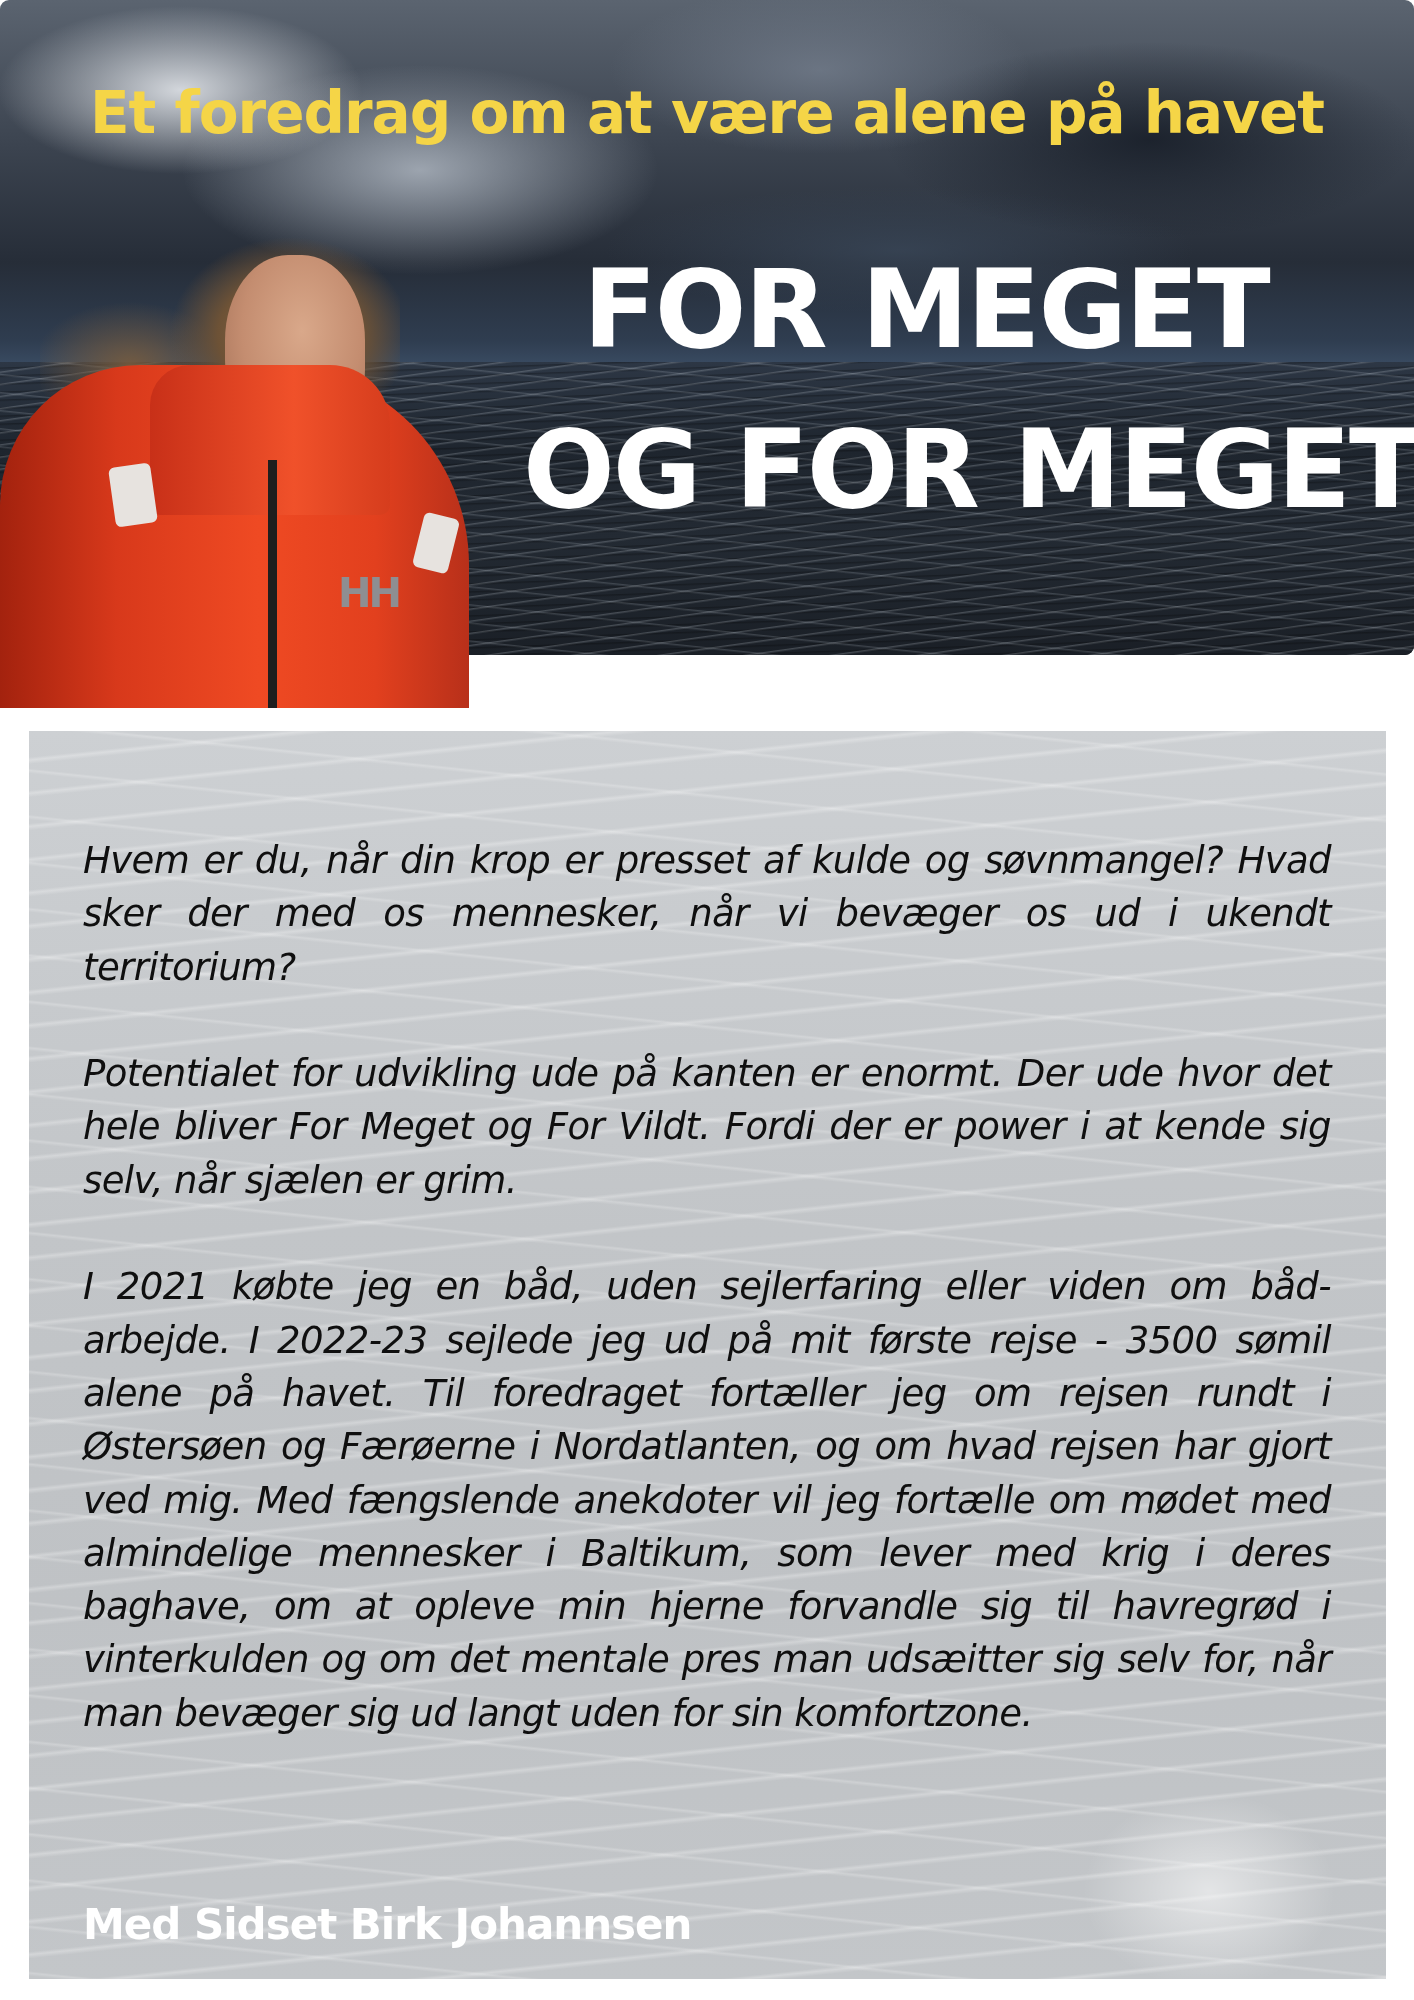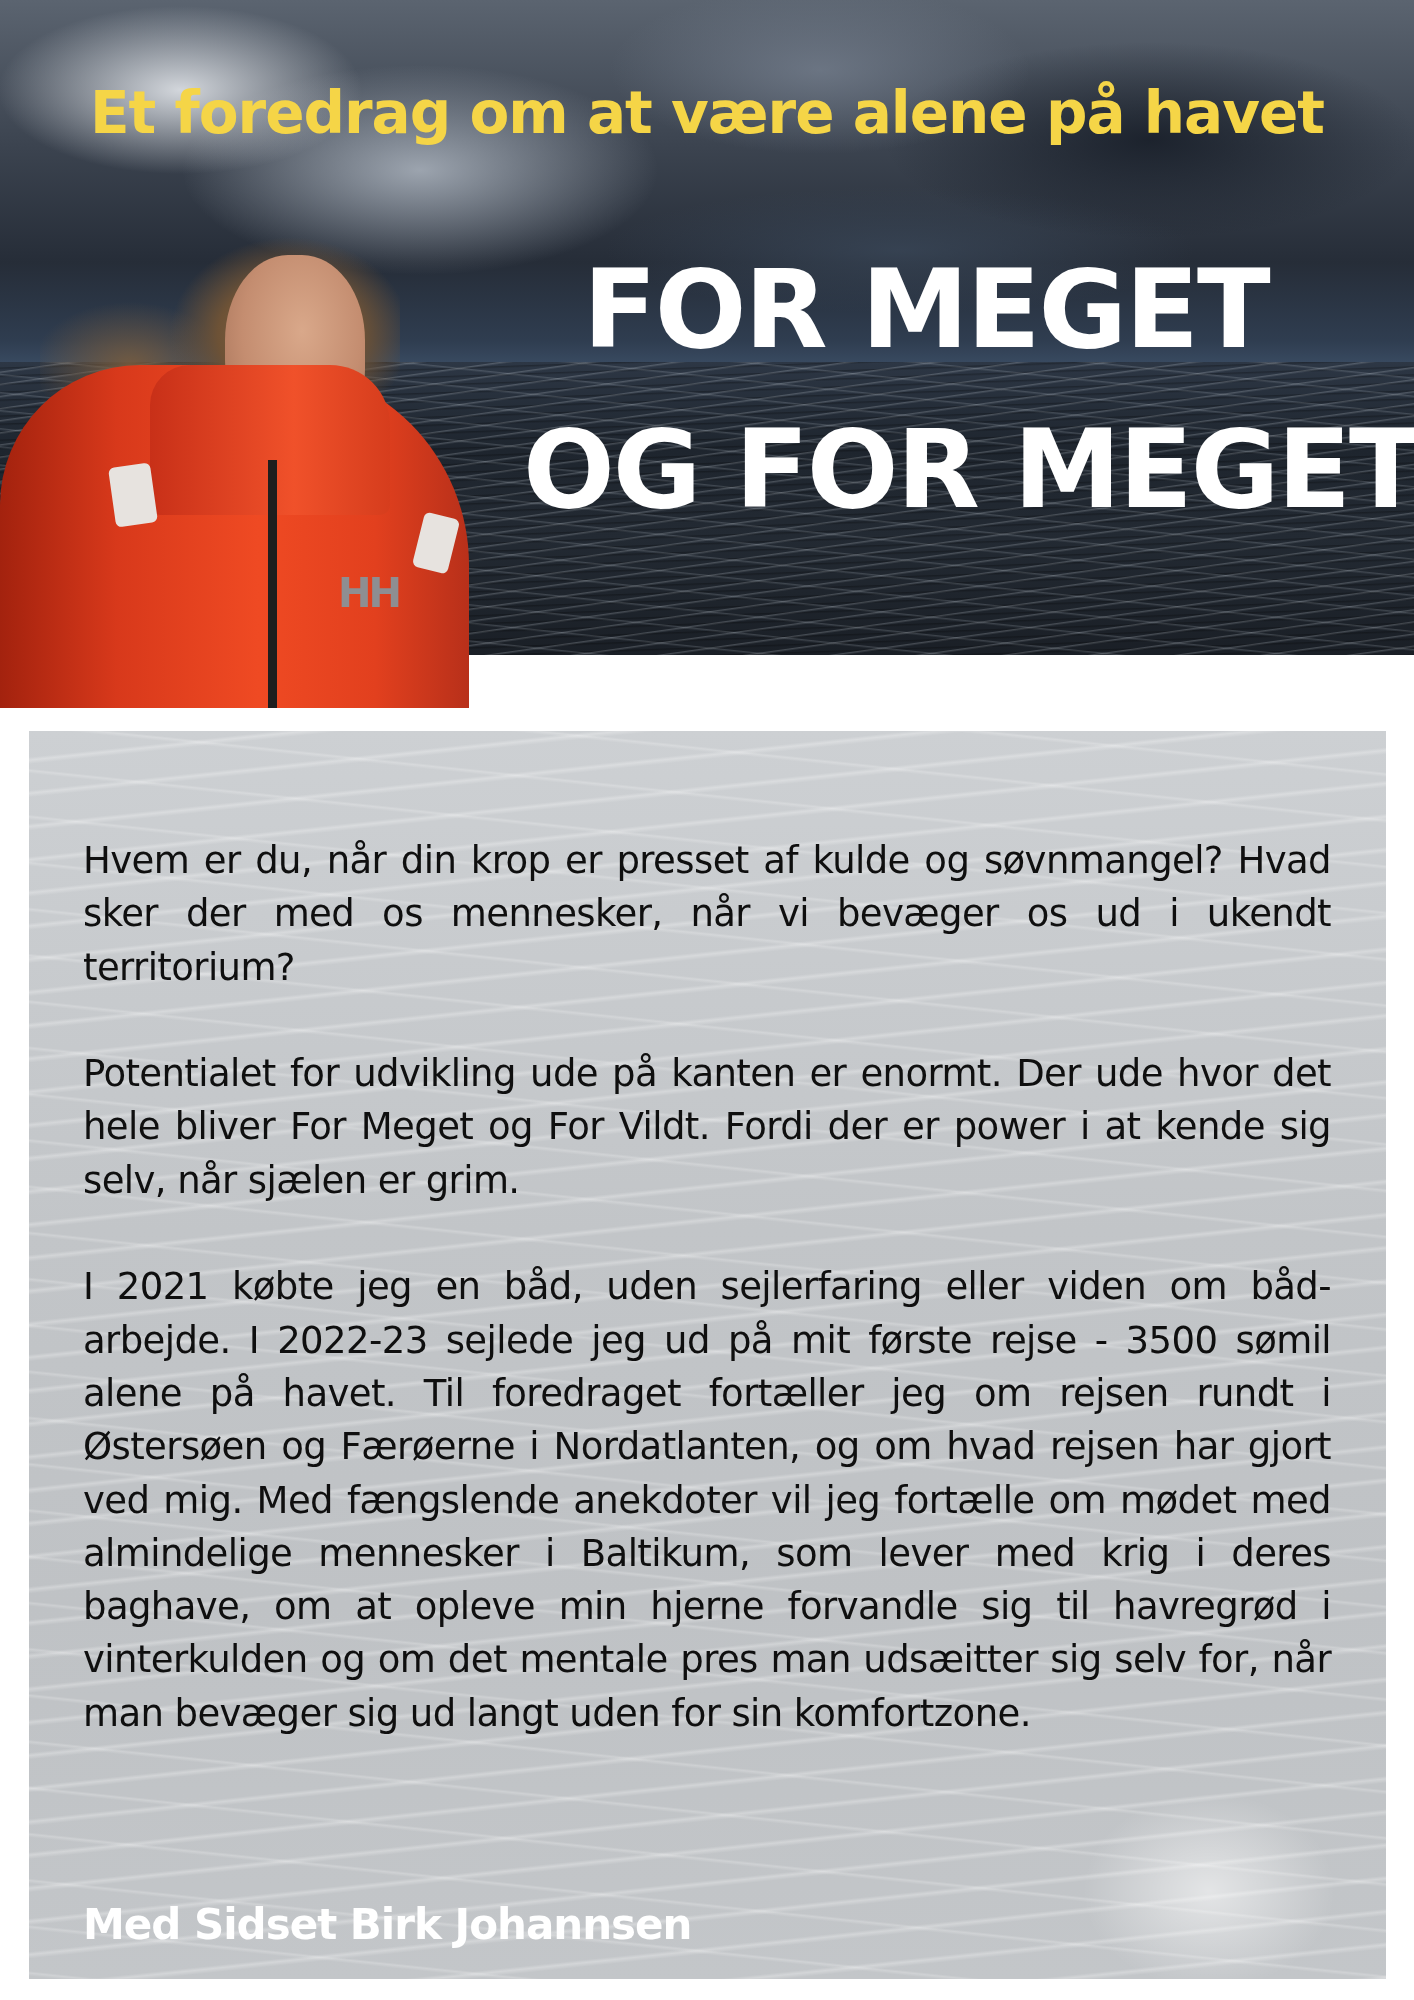--- a/index.html
+++ b/index.html
@@ -11,20 +11,21 @@
   
   .hero {
     position: absolute; left: 0; top: 0; width: 1414px; height: 655px; overflow: hidden;
     background:
       radial-gradient(ellipse 260px 120px at 180px 90px, rgba(235,238,242,0.85), rgba(235,238,242,0) 70%),
       radial-gradient(ellipse 340px 150px at 420px 170px, rgba(190,198,208,0.75), rgba(190,198,208,0) 70%),
       radial-gradient(ellipse 300px 120px at 820px 70px, rgba(120,130,145,0.7), rgba(120,130,145,0) 70%),
       radial-gradient(ellipse 380px 140px at 1150px 140px, rgba(20,26,36,0.8), rgba(20,26,36,0) 70%),
       radial-gradient(ellipse 420px 90px at 900px 250px, rgba(60,74,92,0.7), rgba(60,74,92,0) 70%),
       linear-gradient(180deg, #5b6470 0%, #3c4450 22%, #262d38 40%, #2f3d50 52%, #3a4c63 56%, #1d2430 57%, #20262e 70%, #171b22 100%);
+    border-radius: 9px;
   }
   .sea {
     position: absolute; left: 0; top: 362px; width: 1414px; height: 293px;
     background:
       repeating-linear-gradient(172deg, rgba(255,255,255,0.00) 0px, rgba(255,255,255,0.00) 9px, rgba(220,228,236,0.22) 10px, rgba(255,255,255,0.00) 12px),
       repeating-linear-gradient(186deg, rgba(255,255,255,0.00) 0px, rgba(255,255,255,0.00) 15px, rgba(210,220,230,0.18) 16px, rgba(255,255,255,0.00) 18px),
       repeating-linear-gradient(178deg, rgba(0,0,0,0.00) 0px, rgba(0,0,0,0.00) 5px, rgba(0,0,0,0.25) 6px, rgba(0,0,0,0.0) 8px),
       linear-gradient(180deg, #2d3745 0%, #1e252e 30%, #232a33 60%, #1a1f26 100%);
   }
   .subtitle {
@@ -80,21 +81,21 @@
       repeating-linear-gradient(174deg, rgba(255,255,255,0) 0px, rgba(255,255,255,0) 26px, rgba(255,255,255,0.28) 29px, rgba(255,255,255,0) 33px),
       repeating-linear-gradient(186deg, rgba(255,255,255,0) 0px, rgba(255,255,255,0) 41px, rgba(255,255,255,0.22) 43px, rgba(255,255,255,0) 46px),
       radial-gradient(ellipse 180px 140px at 1180px 1160px, rgba(255,255,255,0.55), rgba(255,255,255,0) 70%),
       linear-gradient(180deg, #cdd0d3 0%, #c2c5c8 40%, #bfc2c5 70%, #c3c6c9 100%);
   }
   .body-text {
     position: absolute; left: 83px; top: 834px; width: 1248px;
     color: #0f0f0f; font-family: "DejaVu Sans", sans-serif;
     font-size: 37px; line-height: 53.3px; text-align: justify; letter-spacing: -0.6px;
   }
-  .body-text p { margin: 0 0 53.3px 0; }
+  .body-text p { margin: 0 0 53.3px 0; font-style: italic; }
   .body-text p:last-child { margin-bottom: 15px; }
   .signature {
     position: absolute; left: 83px; top: 1880px; color: #ffffff;
     font-family: "DejaVu Sans", sans-serif; font-weight: bold;
     font-size: 42px; line-height: 90px; letter-spacing: -1px; white-space: nowrap;
   }
 </style>
 </head>
 <body>
 

